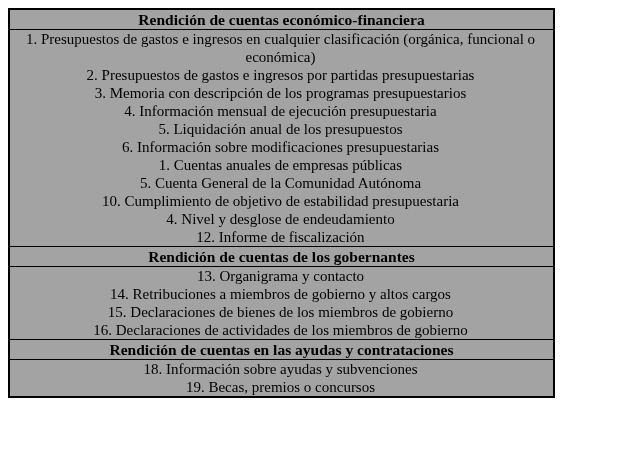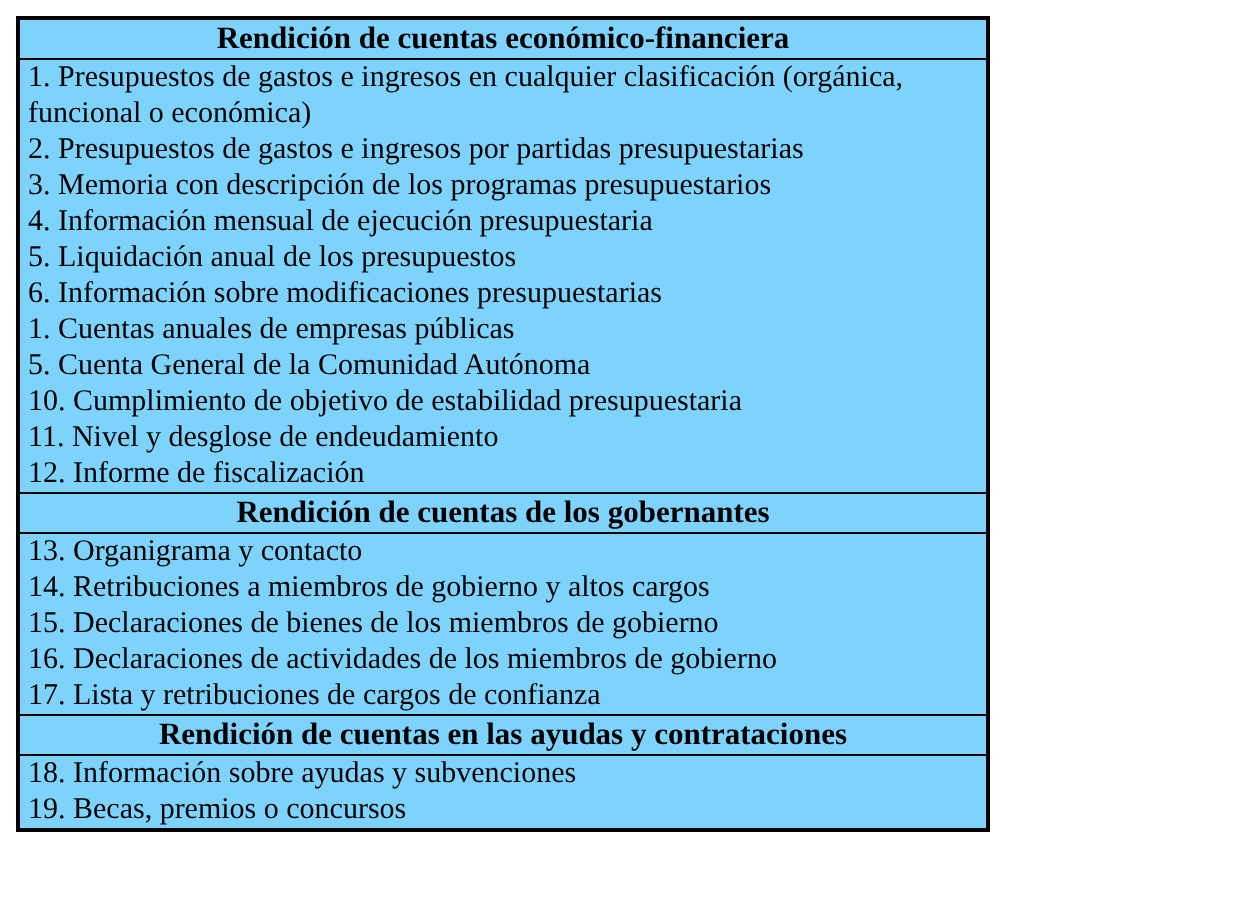--- a/index.html
+++ b/index.html
@@ -15,68 +15,67 @@
     width: 619px;
     height: 456px;
     background: #ffffff;
     font-family: "Liberation Serif", "DejaVu Serif", serif;
     color: #000000;
   }
   .acc-table {
     position: absolute;
     left: 8px;
     top: 8px;
-    width: 487px;
+    width: 547px;
     box-sizing: border-box;
     border: 2px solid #000000;
-    background: #7dd3fc;
+    background: #a3a3a3;
   }
   .section-header {
     font-weight: bold;
     text-align: center;
     font-size: 15.5px;
     line-height: 19px;
     border-top: 1px solid #000000;
     border-bottom: 1px solid #000000;
     padding: 0 4px;
   }
   .section-header.first {
     border-top: none;
   }
   .row {
     font-size: 15px;
     line-height: 18px;
     padding: 0 6px 0 4px;
-    text-align: left;
+    text-align: center;
   }
 </style>
 </head>
 <body>
 
 <div class="page">
   <div class="acc-table">
 
     <div class="section-header first">Rendición de cuentas económico-financiera</div>
     <div class="row">1. Presupuestos de gastos e ingresos en cualquier clasificación (orgánica, funcional o económica)</div>
     <div class="row">2. Presupuestos de gastos e ingresos por partidas presupuestarias</div>
     <div class="row">3. Memoria con descripción de los programas presupuestarios</div>
     <div class="row">4. Información mensual de ejecución presupuestaria</div>
     <div class="row">5. Liquidación anual de los presupuestos</div>
     <div class="row">6. Información sobre modificaciones presupuestarias</div>
     <div class="row">1. Cuentas anuales de empresas públicas</div>
     <div class="row">5. Cuenta General de la Comunidad Autónoma</div>
     <div class="row">10. Cumplimiento de objetivo de estabilidad presupuestaria</div>
-    <div class="row">11. Nivel y desglose de endeudamiento</div>
+    <div class="row">4. Nivel y desglose de endeudamiento</div>
     <div class="row">12. Informe de fiscalización</div>
 
     <div class="section-header">Rendición de cuentas de los gobernantes</div>
     <div class="row">13. Organigrama y contacto</div>
     <div class="row">14. Retribuciones a miembros de gobierno y altos cargos</div>
     <div class="row">15. Declaraciones de bienes de los miembros de gobierno</div>
     <div class="row">16. Declaraciones de actividades de los miembros de gobierno</div>
-    <div class="row">17. Lista y retribuciones de cargos de confianza</div>
 
     <div class="section-header">Rendición de cuentas en las ayudas y contrataciones</div>
     <div class="row">18. Información sobre ayudas y subvenciones</div>
     <div class="row">19. Becas, premios o concursos</div>
 
   </div>
 </div>
 
 </body></html>

